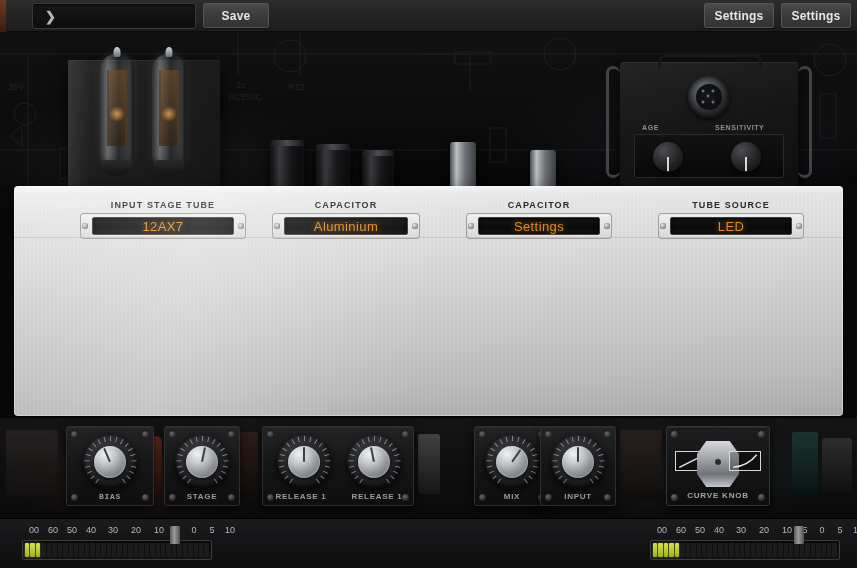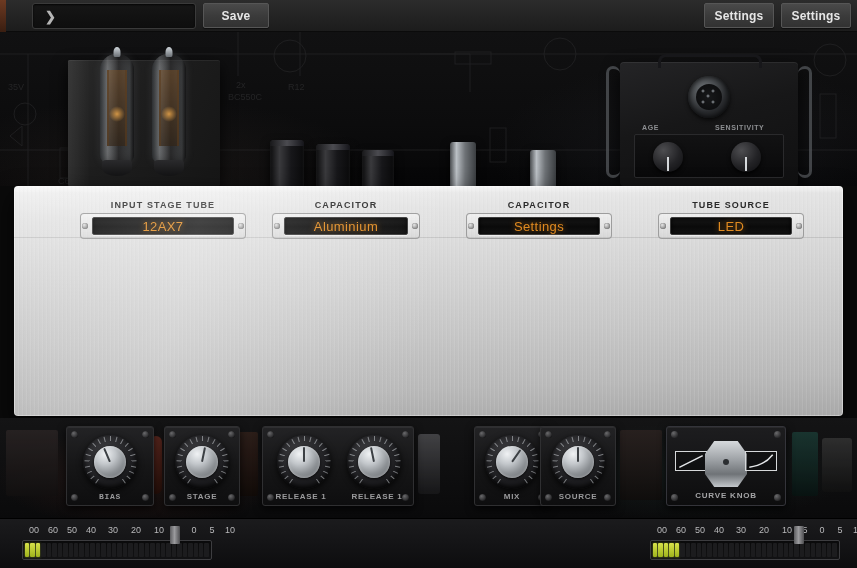--- a/index.html
+++ b/index.html
@@ -288,21 +288,21 @@
   #kp-rel{ left:262px; width:152px; }
   #kp-mix{ left:442px; width:76px;margin-left:32px; }
   #kp-input{ left:540px; width:76px; }
   #kp-rel .sknob-wrap.a{ left:14px; margin-left:0; }
   #kp-rel .sknob-wrap.b{ left:84px; margin-left:0; }
   #kp-rel .kcap.a{ left:0; width:76px; text-align:center; }
   #kp-rel .kcap.b{ left:76px; width:76px; text-align:center; }
 
   
   #kp-curve{
-    position:absolute; left:666px; top:8px; width:120px; height:80px;
+    position:absolute; left:666px; top:8px; width:104px; height:80px;
     background:linear-gradient(180deg,#1d1d1f,#0d0d0e);
     border:1px solid #34343a; border-radius:3px;
     box-shadow:0 3px 8px rgba(0,0,0,.8), inset 0 1px 0 rgba(255,255,255,.06);
   }
   .curve-hex{
     position:absolute; left:50%; top:14px; margin-left:-21px; width:42px; height:46px;
     background:linear-gradient(180deg,#d6d9dc 0%,#9fa3a7 40%,#6f7377 72%,#c3c7cb 100%);
     clip-path:polygon(22% 0,78% 0,100% 28%,100% 72%,78% 100%,22% 100%,0 72%,0 28%);
     box-shadow:0 2px 5px rgba(0,0,0,.8);
   }
@@ -692,21 +692,21 @@
             <i style="transform: rotate(267deg);"></i>
             <i style="transform: rotate(281.5deg);"></i>
             <i style="transform: rotate(296deg);"></i>
             <i style="transform: rotate(310.5deg);"></i>
             <i style="transform: rotate(325deg);"></i>
           </div>
         <div class="sknob-cap">
             <i style="transform: rotate(0deg);"></i>
           </div>
       </div>
-      <div class="kcap">SOURCE</div>
+      <div class="kcap">INPUT</div>
     </div>
 
     <div id="kp-curve">
       <div class="pscrew tl" style="position:absolute;width:7px;height:7px;border-radius:50%;left:4px;top:4px;background:radial-gradient(circle at 35% 30%,#6a6a6c,#2e2e30 65%,#151516);"></div>
       <div class="pscrew tr" style="position:absolute;width:7px;height:7px;border-radius:50%;right:4px;top:4px;background:radial-gradient(circle at 35% 30%,#6a6a6c,#2e2e30 65%,#151516);"></div>
       <div class="pscrew bl" style="position:absolute;width:7px;height:7px;border-radius:50%;left:4px;bottom:4px;background:radial-gradient(circle at 35% 30%,#6a6a6c,#2e2e30 65%,#151516);"></div>
       <div class="pscrew br" style="position:absolute;width:7px;height:7px;border-radius:50%;right:4px;bottom:4px;background:radial-gradient(circle at 35% 30%,#6a6a6c,#2e2e30 65%,#151516);"></div>
       <div class="curve-icon" id="curve-icon-l">
         <svg viewBox="0 0 32 20">
             <path d="M3 17 L29 4" stroke="#e4e6e8" stroke-width="1.6" fill="none"></path>

